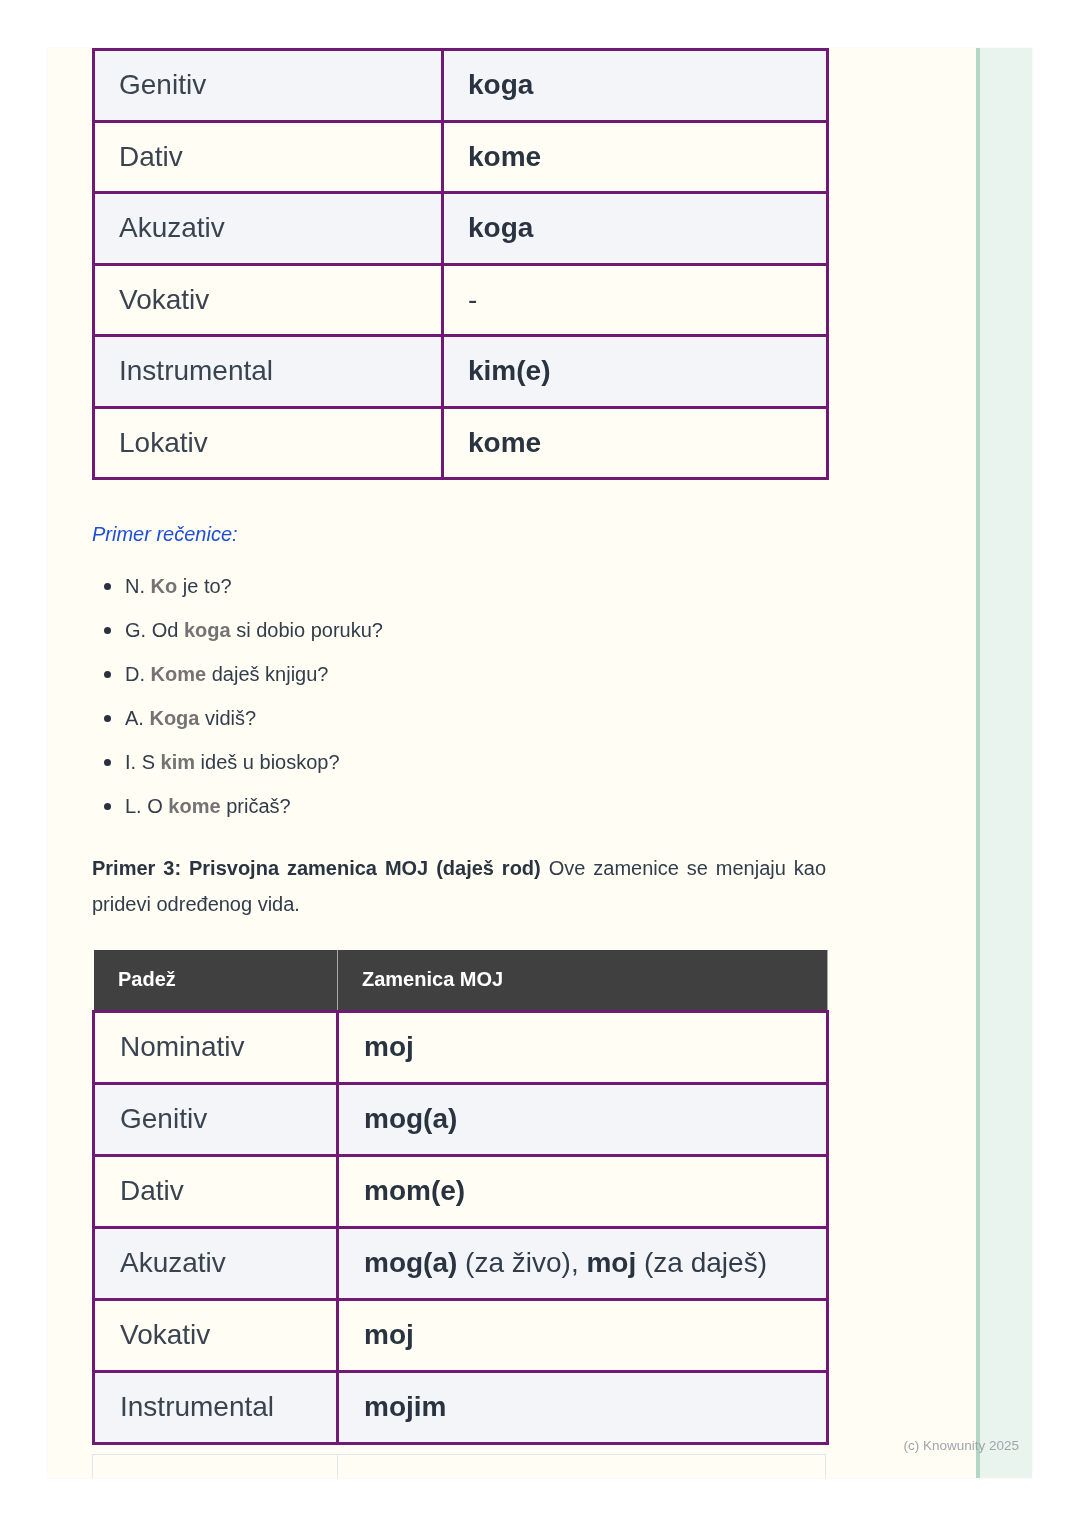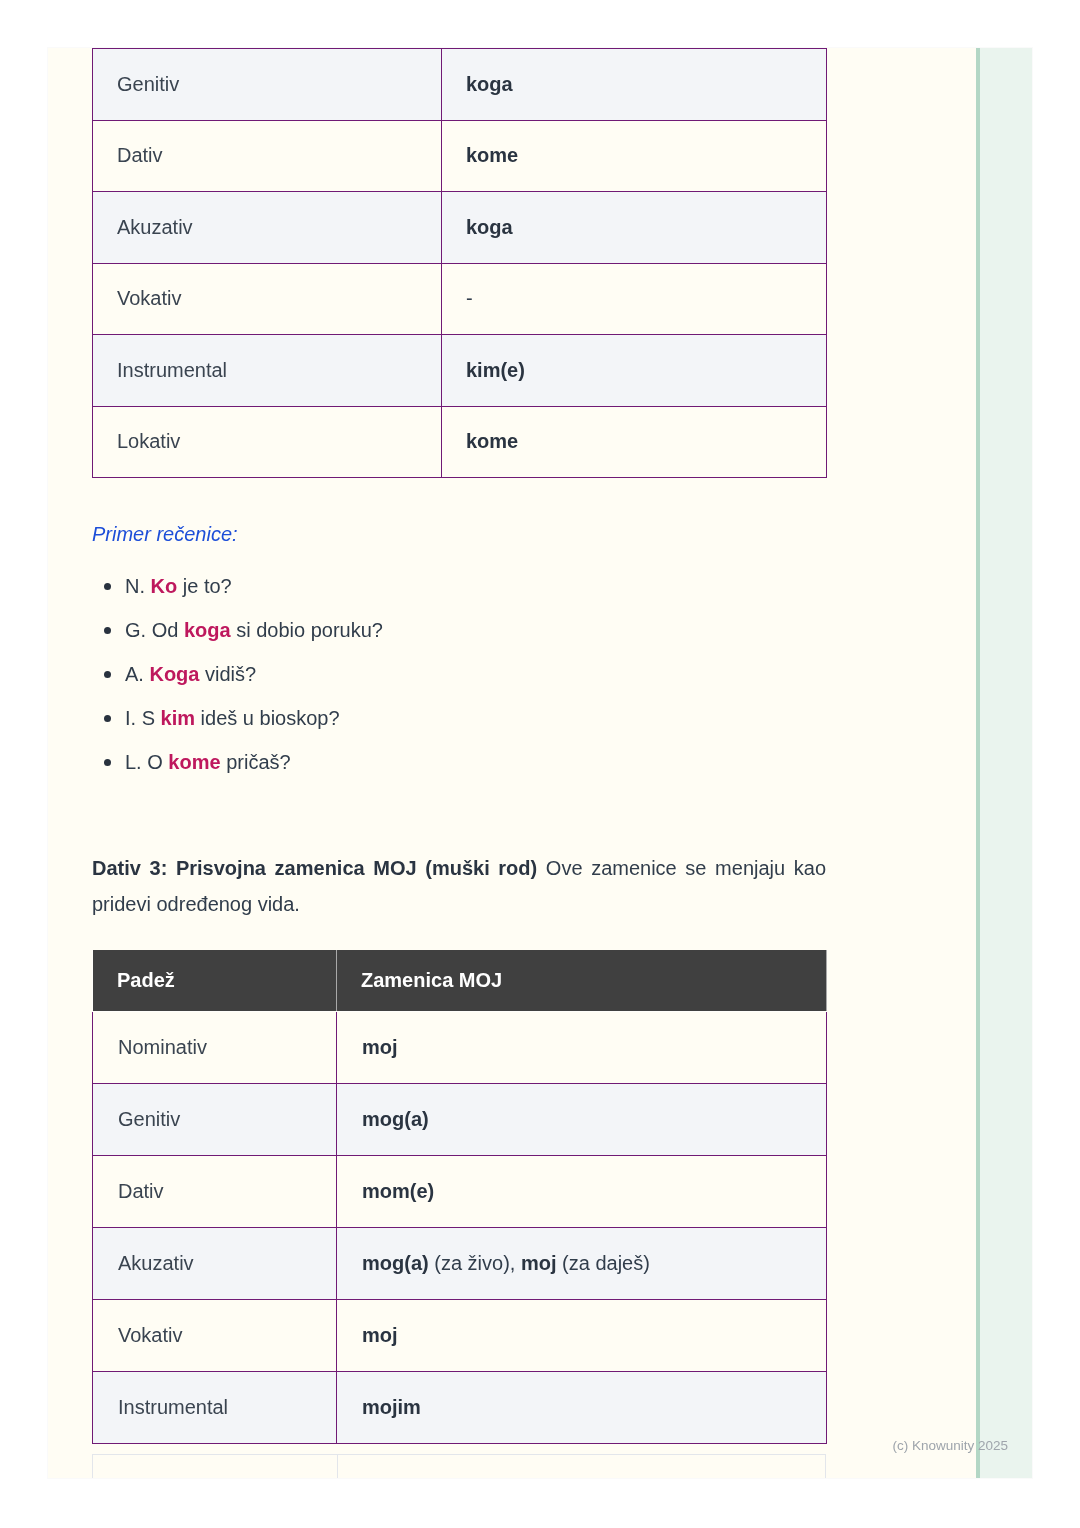--- a/index.html
+++ b/index.html
@@ -33,24 +33,24 @@
   table {
     border-collapse: collapse;
     table-layout: fixed;
     width: 734px;
     position: absolute;
     left: 0;
   }
   #table-ko { top: 0; }
   #table-moj { top: 902px; }
   td, th {
-    border: 1px solid #701a75;
+    border: 3px solid #701a75;
     padding: 0 0 0 24px;
     vertical-align: middle;
-    font-size: 20px;
+    font-size: 28px;
     text-align: left;
   }
   #table-ko td { height: 71.5px; }
   #table-moj td { height: 72px; padding-left: 25px; }
   #table-ko col.c1 { width: 349px; }
   #table-ko col.c2 { width: 385px; }
   #table-moj col.c1 { width: 244px; }
   #table-moj col.c2 { width: 490px; }
   tr.alt td { background: #f3f5f8; }
   td.case { color: #3a4450; font-weight: 400; }
@@ -103,34 +103,34 @@
     color: #313d4b;
   }
   ul.examples li::before {
     content: "";
     position: absolute;
     left: 12px; top: 11px;
     width: 7px; height: 7px;
     border-radius: 50%;
     background: #29323e;
   }
-  ul.examples .b { font-weight: 700; color: #be185d; }
+  ul.examples .b { font-weight: 700; color: #737373; }
   .primer-para {
     position: absolute;
     top: 802px; left: 0;
     width: 734px;
     font-size: 20px;
     line-height: 36px;
     color: #313d4b;
     text-align: justify;
   }
   .primer-para .b { font-weight: 700; color: #2a3441; }
   .copyright {
     position: absolute;
-    top: 1390px; right: 24px;
+    top: 1390px; right: 13px;
     font-size: 13.5px;
     color: #9fa5ac;
     z-index: 5;
   }
 </style>
 </head>
 <body>
 
 <div class="page">
 
@@ -169,26 +169,27 @@
             <td class="value"><span class="b">kome</span></td>
           </tr>
         </tbody>
     </table>
 
     <p class="example-heading">Primer rečenice:</p>
 
     <ul class="examples">
         <li><span class="r">N. </span><span class="b">Ko</span><span class="r"> je to?</span></li>
         <li><span class="r">G. Od </span><span class="b">koga</span><span class="r"> si dobio poruku?</span></li>
+        <li><span class="r">D. </span><span class="b">Kome</span><span class="r"> daješ knjigu?</span></li>
         <li><span class="r">A. </span><span class="b">Koga</span><span class="r"> vidiš?</span></li>
         <li><span class="r">I. S </span><span class="b">kim</span><span class="r"> ideš u bioskop?</span></li>
         <li><span class="r">L. O </span><span class="b">kome</span><span class="r"> pričaš?</span></li>
       </ul>
 
-    <p class="primer-para"><span class="b">Dativ 3: Prisvojna zamenica MOJ (muški rod)</span><span class="r"> Ove zamenice se menjaju kao pridevi određenog vida.</span></p>
+    <p class="primer-para"><span class="b">Primer 3: Prisvojna zamenica MOJ (daješ rod)</span><span class="r"> Ove zamenice se menjaju kao pridevi određenog vida.</span></p>
 
     <table id="table-moj">
       <colgroup>
           <col class="c1">
           <col class="c2">
         </colgroup>
       <thead>
           <tr>
             <th>Padež</th>
             <th>Zamenica MOJ</th>

